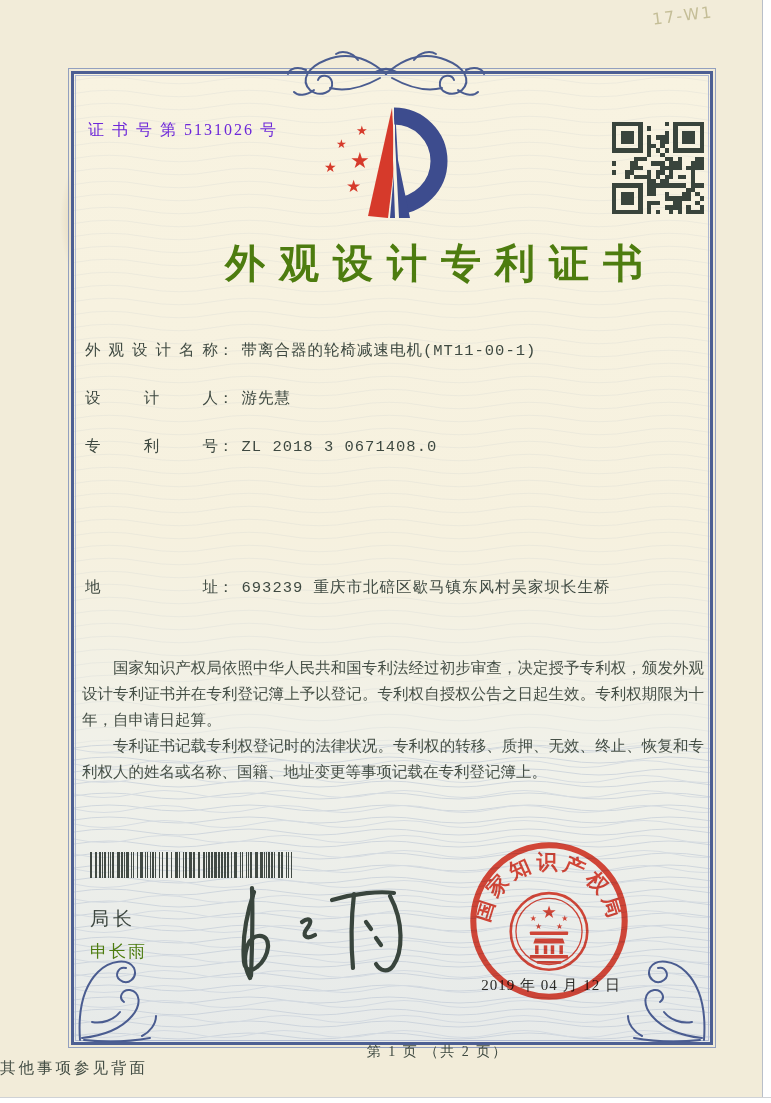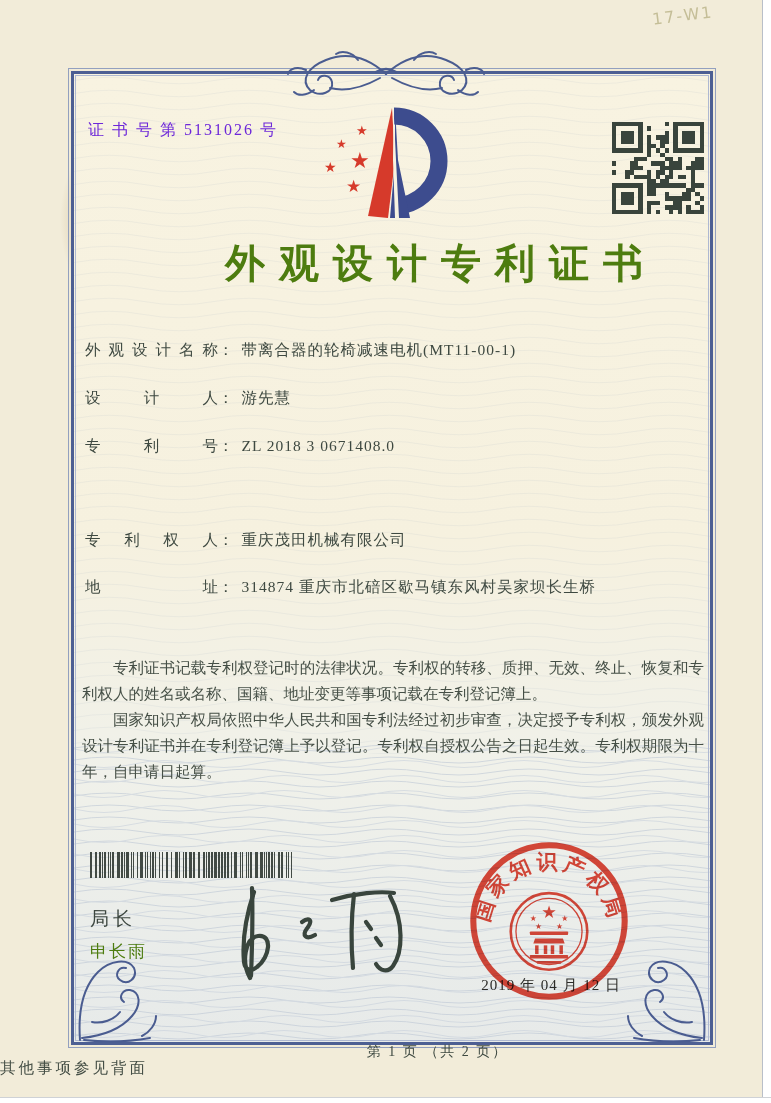--- a/index.html
+++ b/index.html
@@ -42,21 +42,21 @@
   .cert-no { position:absolute; left:88px; top:120px; font-size:16px; color:#6d28d9; letter-spacing:2px; }
 
   .logo { position:absolute; left:300px; top:94px; width:176px; height:136px; }
   .qr { position:absolute; left:612px; top:122px; width:92px; height:92px; }
 
   .title {
     position:absolute; left:68px; top:236px; width:732px; text-align:center;
     font-size:40px; font-weight:bold; color:#4d7c0f; letter-spacing:14px; text-indent:14px;
   }
 
-  .field-row { position:absolute; left:85px; width:625px; font-size:15.5px; color:#3e4941; white-space:nowrap; }
+  .field-row { position:absolute; left:85px; width:625px; font-size:15.5px; color:#3e4941; white-space:nowrap;font-family:Liberation Mono, monospace; }
   .field-label { display:inline-block; width:133px; text-align:justify; text-align-last:justify; vertical-align:top; }
   .field-colon { display:inline-block; margin-right:8px; }
   .field-value { letter-spacing:1px; }
   .grant-label2 { position:absolute; left:280px; display:inline-block; width:152px; text-align:justify; text-align-last:justify; }
   .grant-colon2 { position:absolute; left:436px; }
   .grant-value2 { position:absolute; left:452px; letter-spacing:1px; }
 
   .paragraphs { position:absolute; left:82px; top:655px; width:622px; font-size:15.5px; line-height:1.68; color:#454f46; text-align:justify; }
   .paragraphs p { text-indent:2em; }
 
@@ -399,30 +399,27 @@
 
   <div class="field-row" style="top:340px">
     <span class="field-label">外观设计名称</span><span class="field-colon">：</span><span class="field-value">带离合器的轮椅减速电机(MT11-00-1)</span>
   </div>
   <div class="field-row" style="top:388px">
     <span class="field-label">设计人</span><span class="field-colon">：</span><span class="field-value">游先慧</span>
   </div>
   <div class="field-row" style="top:436px">
     <span class="field-label">专利号</span><span class="field-colon">：</span><span class="field-value">ZL 2018 3 0671408.0</span>
   </div>
-  <div class="field-row" style="top:530px">
-    <span class="field-label">专利权人</span><span class="field-colon">：</span><span class="field-value">重庆茂田机械有限公司</span>
-  </div>
   <div class="field-row" style="top:577px">
-    <span class="field-label">地址</span><span class="field-colon">：</span><span class="field-value">314874 重庆市北碚区歇马镇东风村吴家坝长生桥</span>
+    <span class="field-label">地址</span><span class="field-colon">：</span><span class="field-value">693239 重庆市北碚区歇马镇东风村吴家坝长生桥</span>
   </div>
 
   <div class="paragraphs">
+    <p>国家知识产权局依照中华人民共和国专利法经过初步审查，决定授予专利权，颁发外观设计专利证书并在专利登记簿上予以登记。专利权自授权公告之日起生效。专利权期限为十年，自申请日起算。</p>
     <p>专利证书记载专利权登记时的法律状况。专利权的转移、质押、无效、终止、恢复和专利权人的姓名或名称、国籍、地址变更等事项记载在专利登记簿上。</p>
-    <p>国家知识产权局依照中华人民共和国专利法经过初步审查，决定授予专利权，颁发外观设计专利证书并在专利登记簿上予以登记。专利权自授权公告之日起生效。专利权期限为十年，自申请日起算。</p>
   </div>
 
   <svg class="barcode" id="barcode-svg" viewBox="0 0 206 26" preserveAspectRatio="none" xmlns="http://www.w3.org/2000/svg" shape-rendering="crispEdges">
       <rect x="0" y="0" width="2" height="26" fill="#424a44"></rect>
       <rect x="5" y="0" width="2" height="26" fill="#424a44"></rect>
       <rect x="9" y="0" width="2" height="26" fill="#424a44"></rect>
       <rect x="12" y="0" width="1" height="26" fill="#424a44"></rect>
       <rect x="14" y="0" width="2" height="26" fill="#424a44"></rect>
       <rect x="18" y="0" width="1" height="26" fill="#424a44"></rect>
       <rect x="20" y="0" width="1" height="26" fill="#424a44"></rect>

